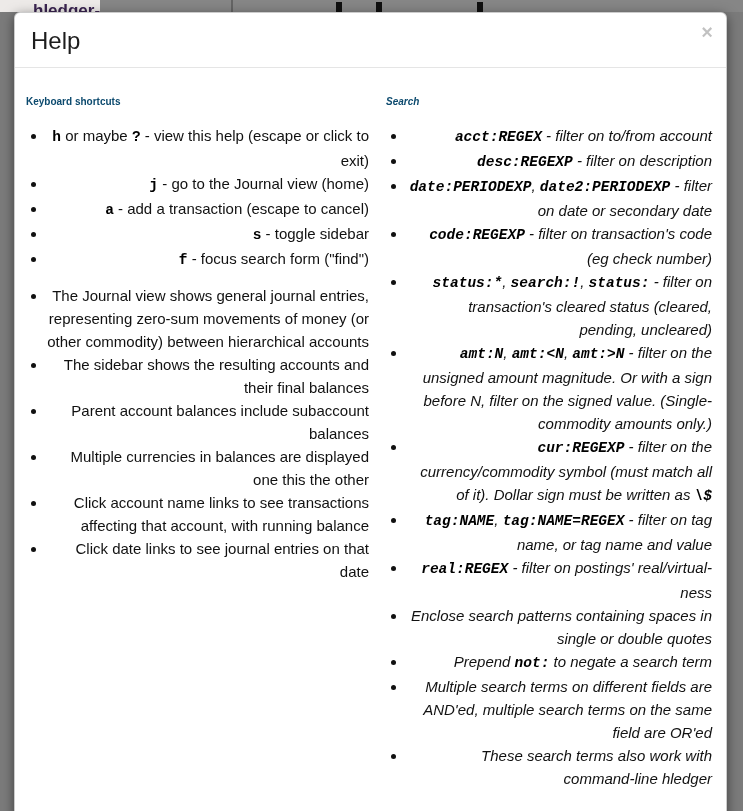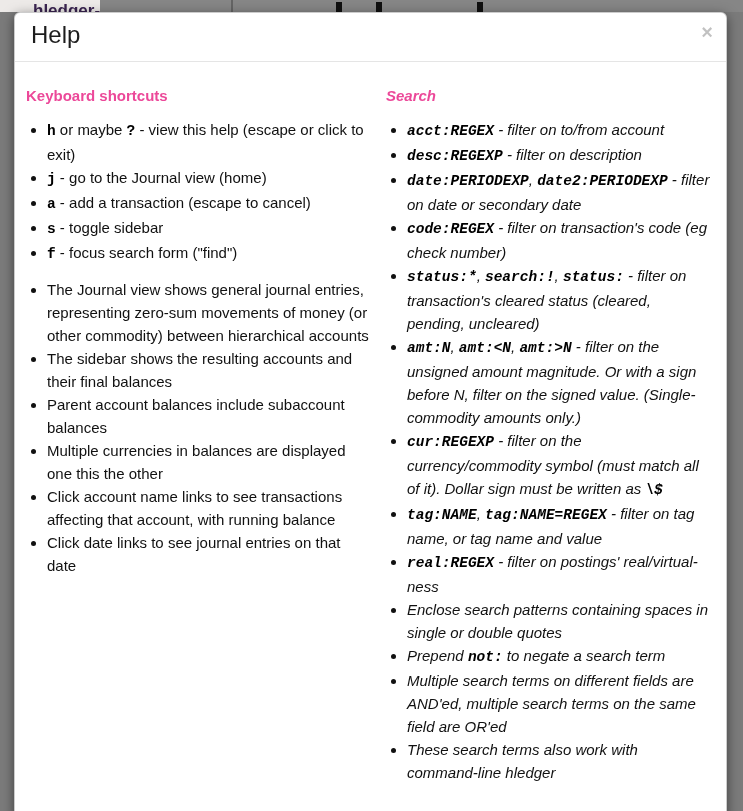--- a/index.html
+++ b/index.html
@@ -19,35 +19,35 @@
   .brand-box{position:absolute;left:0;top:0;width:100px;height:12px;background:var(--brandbg);overflow:hidden;}
   .brand{display:block;font-weight:700;font-size:17px;line-height:17px;margin-top:2px;margin-left:33px;color:var(--brandtx);white-space:nowrap;text-decoration:underline;}
   .strip-divider{position:absolute;top:0;width:2px;height:12px;background:var(--divider);}
   .glyph-mark{position:absolute;top:2px;width:6px;height:10px;background:var(--glyph);}
   
   .modal{
     position:absolute;left:14px;top:12px;width:713px;
     background:var(--modalbg);border:1px solid rgba(0,0,0,.2);border-radius:6px;
     box-shadow:0 3px 12px rgba(0,0,0,.5);
   }
-  .modal-header{position:relative;padding:8px 16px 13px;border-bottom:1px solid var(--hborder);}
+  .modal-header{position:relative;padding:14px 16px 13px;border-bottom:1px solid var(--hborder);}
   .modal-title{font-size:24px;line-height:27px;font-weight:400;color:#1d1d1d;}
   .close-btn{
     position:absolute;top:10px;right:13px;border:none;background:none;cursor:pointer;
     font-family:"Liberation Sans",sans-serif;font-size:20px;font-weight:700;line-height:18px;
     color:#000;opacity:.24;
   }
   .modal-body{display:flex;align-items:flex-start;padding:24px 6px 25px;}
   .col{font-size:15px;line-height:23px;}
   .col-left{width:360px;padding:0 12px 0 5px;}
   .col-right{flex:1;padding:0 8px 0 5px;font-style:italic;}
-  .col h4{font-size:15px;line-height:20px;font-weight:700;margin:20px 0 0;color:#ec4899;}
+  .col h4{font-size:10px;line-height:20px;font-weight:700;margin:20px 0 0;color:#0c4a6e;}
   .col h4:first-child{margin-top:0;}
   .col ul{margin:12px 0 10px;padding-left:21px;}
-  .col li{margin:0;color:var(--text);}
+  .col li{margin:0;color:var(--text);text-align:right;}
   .col code{
     font-family:"Liberation Mono","DejaVu Sans Mono",monospace;
     font-size:14.5px;font-weight:700;color:#000;background:none;
   }
 </style>
 </head>
 <body>
 
 <div class="viewport">
 
@@ -88,21 +88,21 @@
             <li>Click account name links to see transactions affecting that account, with running balance</li>
             <li>Click date links to see journal entries on that date</li>
           </ul>
         </div>
       <div class="col col-right">
           <h4>Search</h4>
           <ul>
             <li><code>acct:REGEX</code> - filter on to/from account</li>
             <li><code>desc:REGEXP</code> - filter on description</li>
             <li><code>date:PERIODEXP</code>, <code>date2:PERIODEXP</code> - filter on date or secondary date</li>
-            <li><code>code:REGEX</code> - filter on transaction's code (eg check number)</li>
+            <li><code>code:REGEXP</code> - filter on transaction's code (eg check number)</li>
             <li><code>status:*</code>, <code>search:!</code>, <code>status:</code> - filter on transaction's cleared status (cleared, pending, uncleared)</li>
             <li><code>amt:N</code>, <code>amt:&lt;N</code>, <code>amt:&gt;N</code> - filter on the unsigned amount magnitude. Or with a sign before N, filter on the signed value. (Single-commodity amounts only.)</li>
             <li><code>cur:REGEXP</code> - filter on the currency/commodity symbol (must match all of it). Dollar sign must be written as <code>\$</code></li>
             <li><code>tag:NAME</code>, <code>tag:NAME=REGEX</code> - filter on tag name, or tag name and value</li>
             <li><code>real:REGEX</code> - filter on postings' real/virtual-ness</li>
             <li>Enclose search patterns containing spaces in single or double quotes</li>
             <li>Prepend <code>not:</code> to negate a search term</li>
             <li>Multiple search terms on different fields are AND'ed, multiple search terms on the same field are OR'ed</li>
             <li>These search terms also work with command-line hledger</li>
           </ul>

